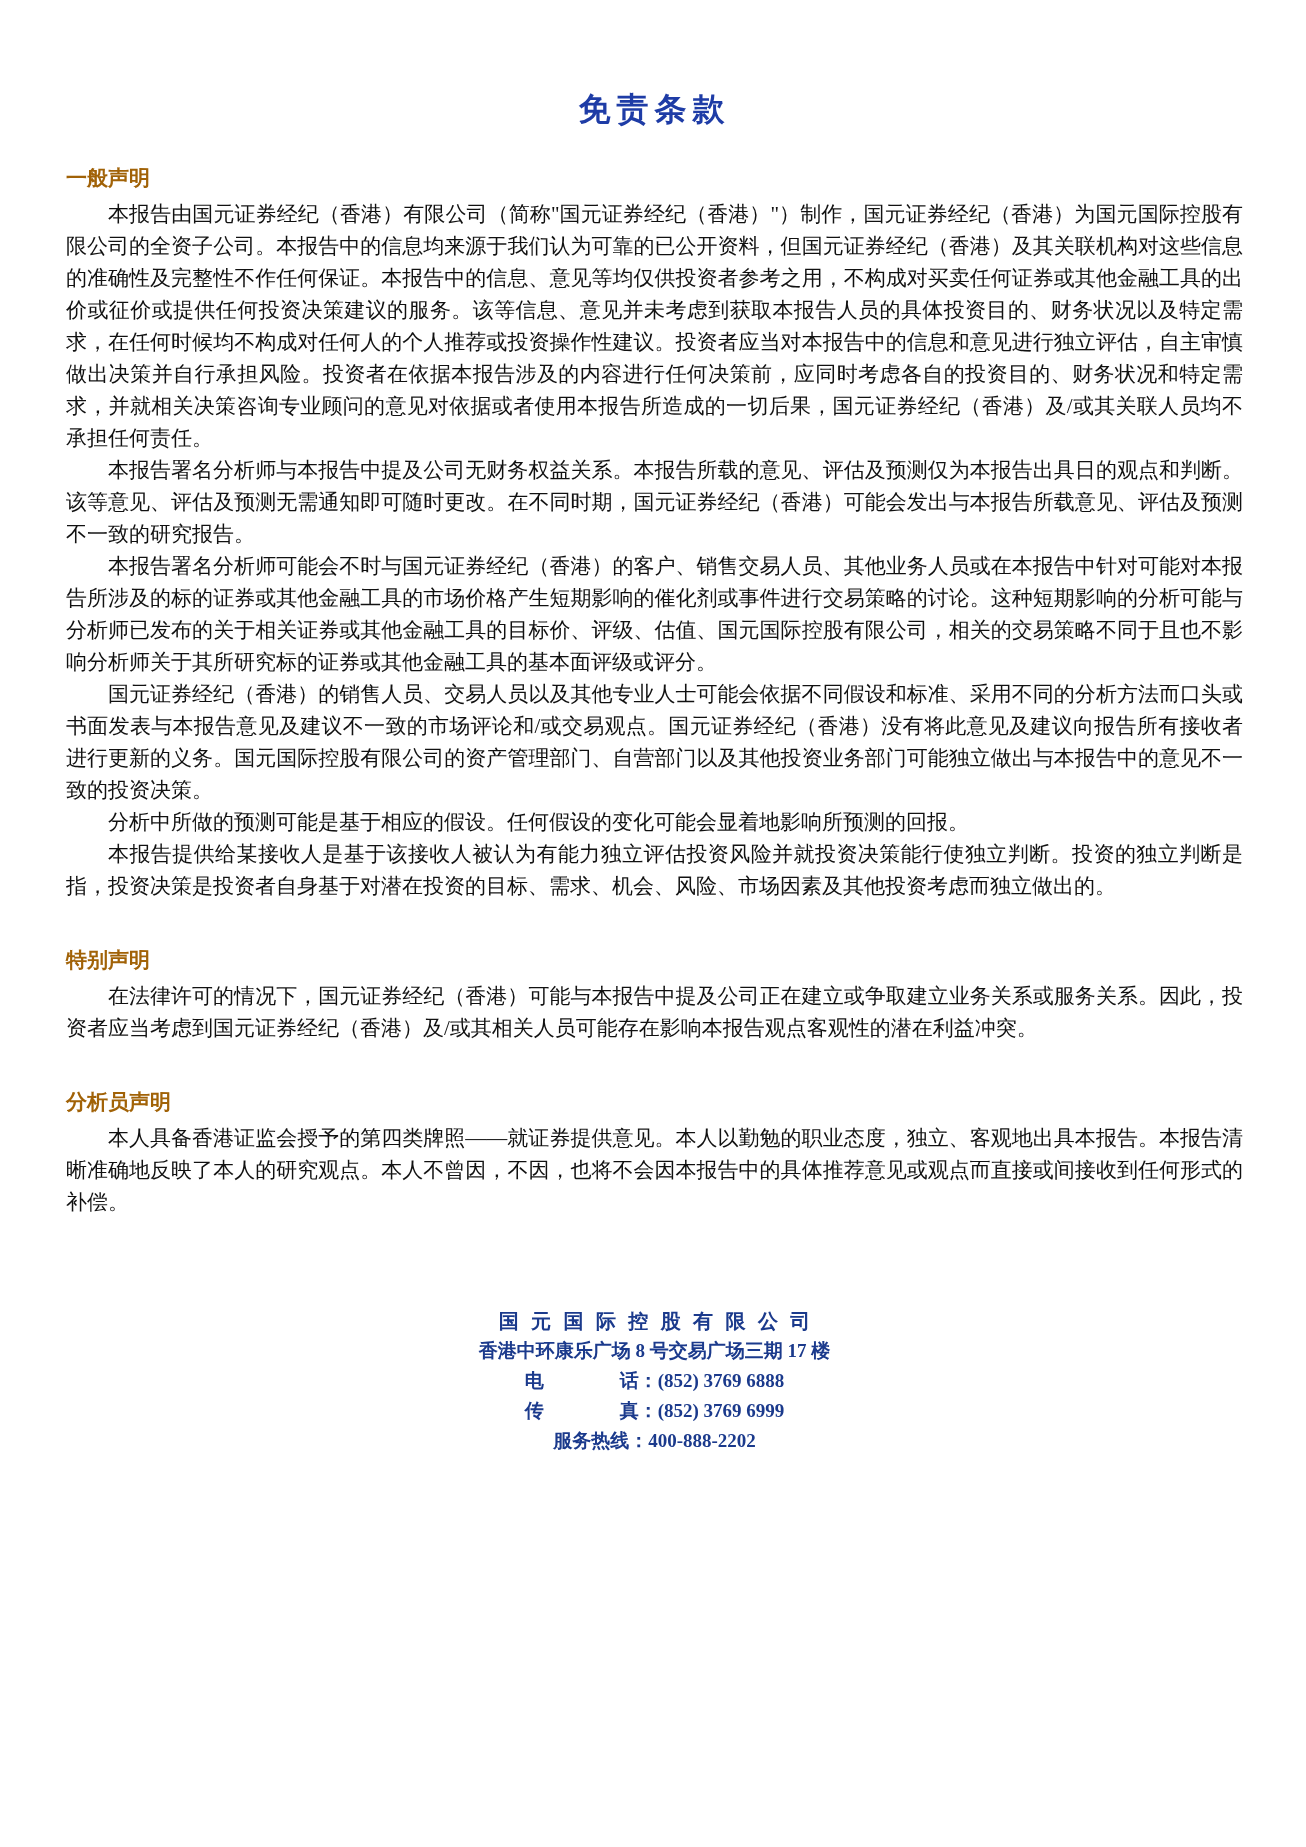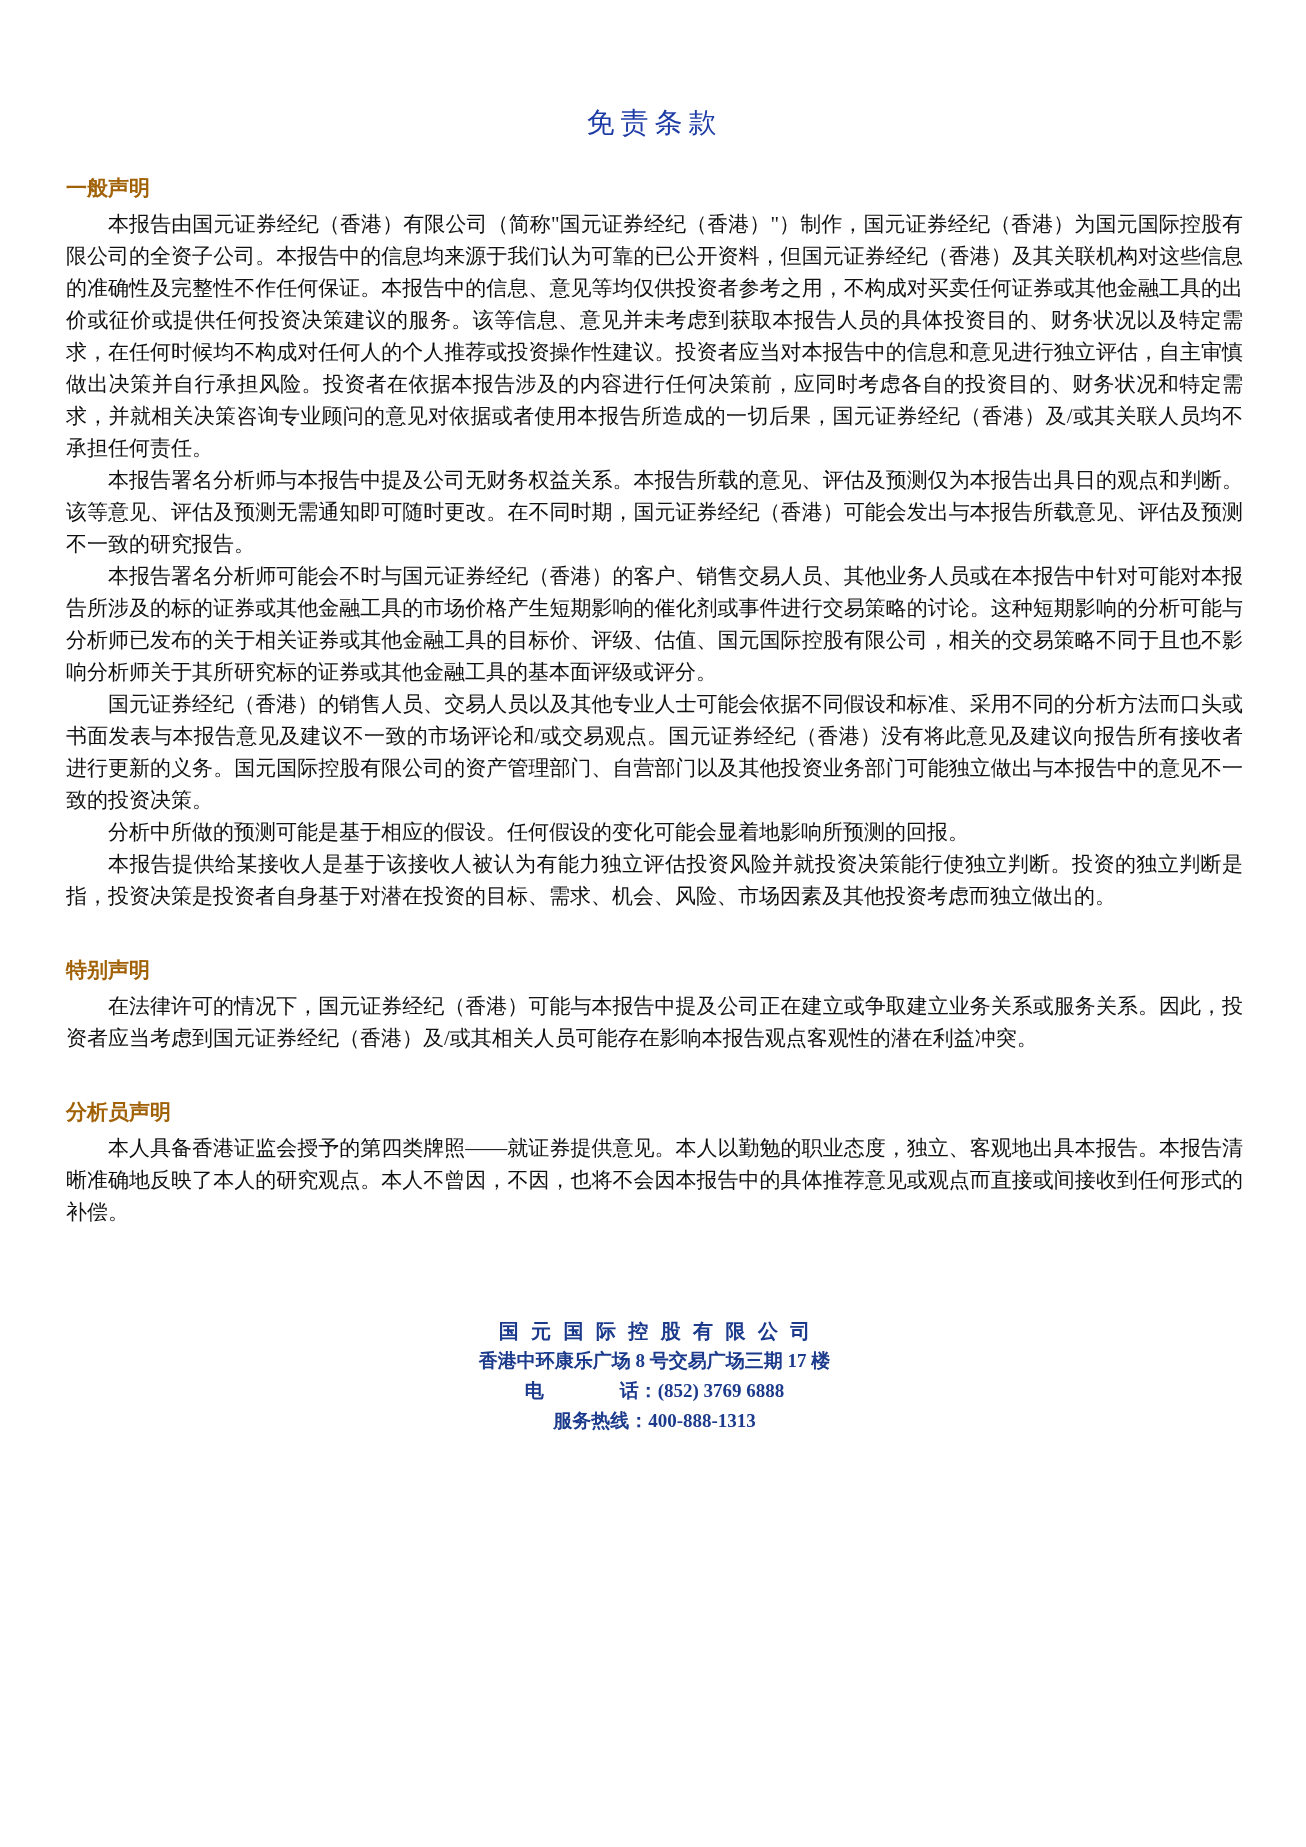--- a/index.html
+++ b/index.html
@@ -14,24 +14,24 @@
     font-family: "Liberation Serif", "DejaVu Serif", serif;
     color: #111111;
   }
   .page {
     box-sizing: border-box;
     width: 1306px;
     height: 1847px;
     padding: 60px 63px 0 66px;
   }
   .doc-title {
-    margin: 44px 0 24px 0;
+    margin: 28px 0 24px 0;
     text-align: center;
-    font-size: 28px;
-    font-weight: normal;
+    font-size: 32px;
+    font-weight: bold;
     color: var(--title-color, #1E3CA6);
     letter-spacing: 6px;
   }
   .section-heading {
     font-size: 21px;
     font-weight: bold;
     color: #a16207;
     margin: 0 0 6px 0;
     padding-top: 8px;
   }
@@ -85,16 +85,17 @@
   <h2 class="section-heading gap">特别声明</h2>
   <p class="body-para">在法律许可的情况下，国元证券经纪（香港）可能与本报告中提及公司正在建立或争取建立业务关系或服务关系。因此，投资者应当考虑到国元证券经纪（香港）及/或其相关人员可能存在影响本报告观点客观性的潜在利益冲突。</p>
 
   <h2 class="section-heading gap">分析员声明</h2>
   <p class="body-para">本人具备香港证监会授予的第四类牌照——就证券提供意见。本人以勤勉的职业态度，独立、客观地出具本报告。本报告清晰准确地反映了本人的研究观点。本人不曾因，不因，也将不会因本报告中的具体推荐意见或观点而直接或间接收到任何形式的补偿。</p>
 
   <div class="footer">
     <div class="company-line">国元国际控股有限公司</div>
     <div>香港中环康乐广场 8 号交易广场三期 17 楼</div>
     <div><span>电　　　　话：</span><span class="latin">(852) 3769 6888</span></div>
-    <div><span>服务热线：</span><span class="latin">400-888-1313</span></div>
+    <div><span>传　　　　真：</span><span class="latin">(852) 3769 6999</span></div>
+    <div><span>服务热线：</span><span class="latin">400-888-2202</span></div>
   </div>
 
 </div>
 
 </body></html>

